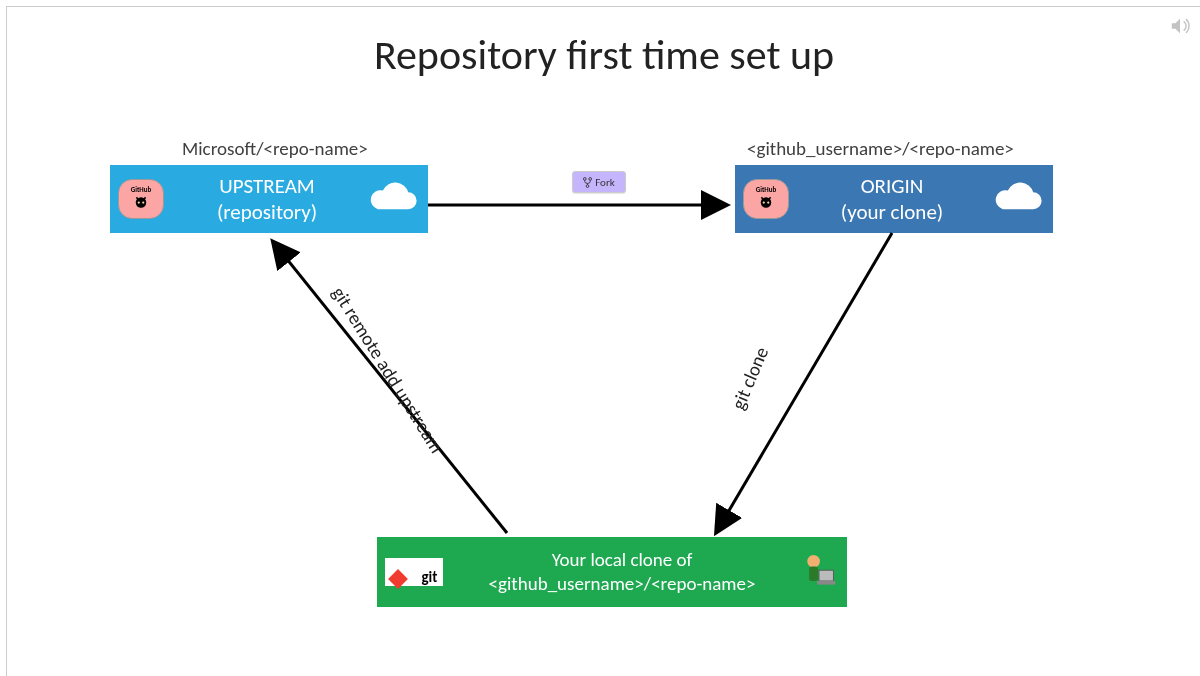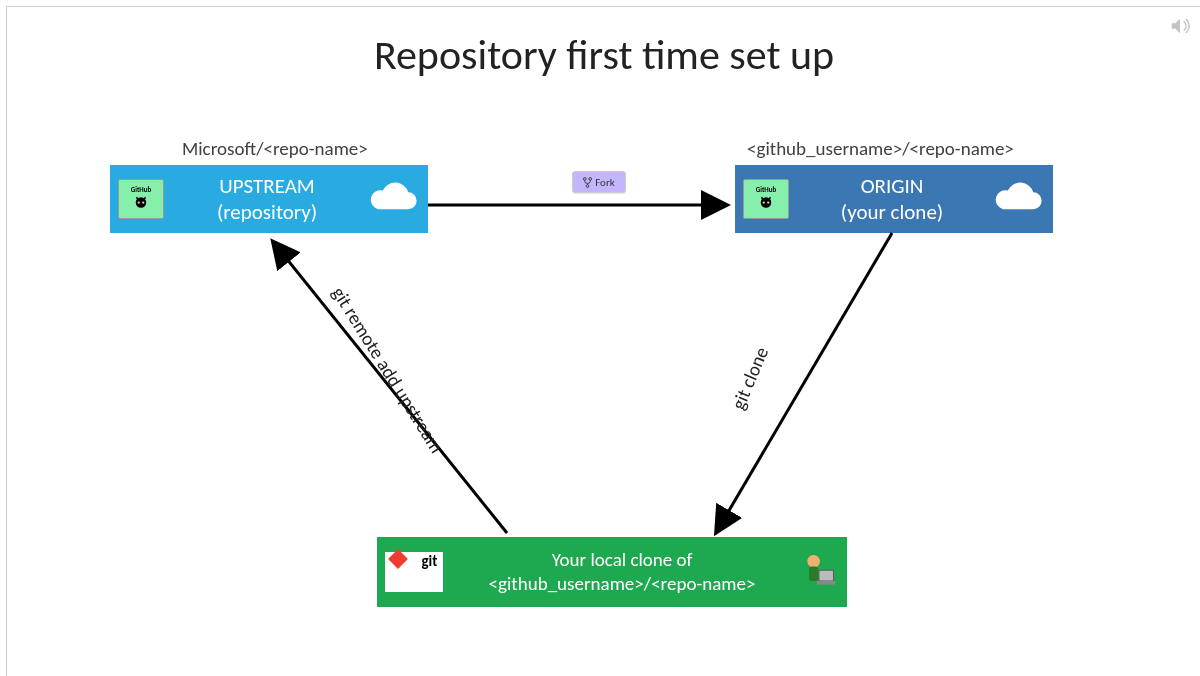--- a/index.html
+++ b/index.html
@@ -42,23 +42,23 @@
     display: flex;
     align-items: center;
   }
   .box .github-badge {
     position: absolute;
     left: 8px;
     top: 50%;
     transform: translateY(-50%);
     width: 46px;
     height: 40px;
-    background: #86efac;
+    background: #fca5a5;
     border: 1px solid #999;
-    border-radius: 2px;
+    border-radius: 14px;
     display: flex;
     flex-direction: column;
     align-items: center;
     justify-content: center;
     gap: 1px;
     color: #000;
   }
   .github-badge .octocat {
     width: 20px;
     height: 18px;
@@ -107,24 +107,24 @@
     height: 70px;
     background: #1ea951;
     font-size: 19px;
   }
   .local-box .git-badge {
     position: absolute;
     left: 8px;
     top: 50%;
     transform: translateY(-50%);
     width: 58px;
-    height: 40px;
+    height: 28px;
     background: #fff;
     display: flex;
-    align-items: flex-start;
+    align-items: flex-end;
     justify-content: center;
     gap: 17px;
     color: #000;
   }
   .git-badge .gitdiamond {
     width: 14px;
     height: 14px;
     background: #f03c2e;
     transform: rotate(45deg);
   }

